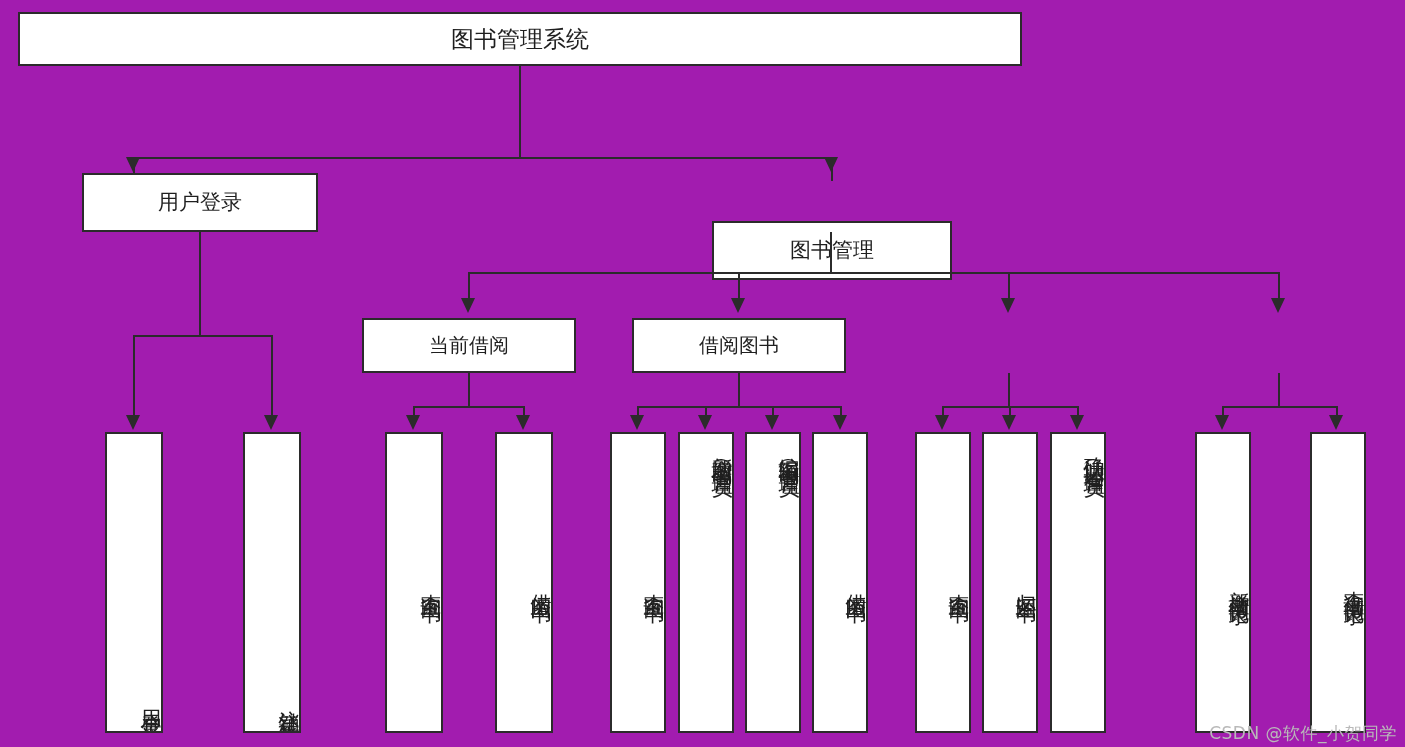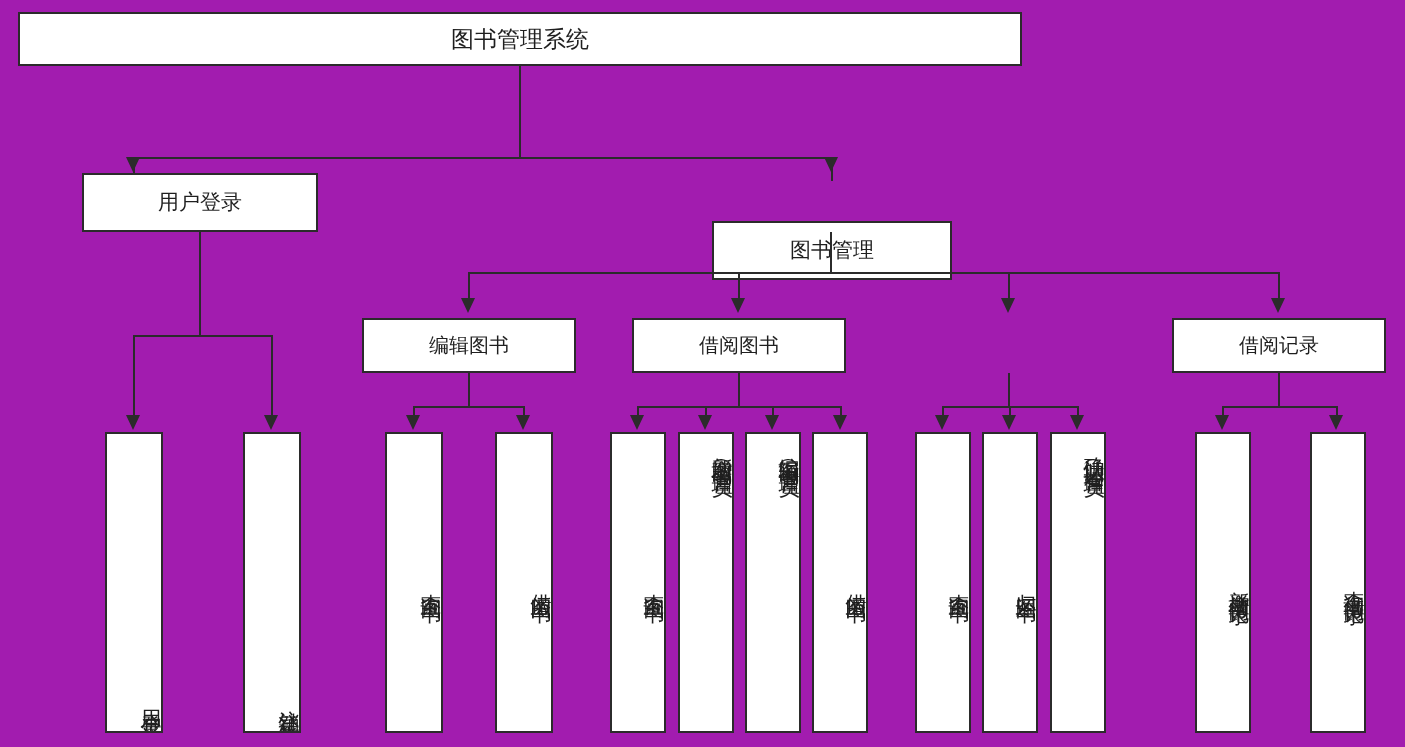--- a/index.html
+++ b/index.html
@@ -118,27 +118,24 @@
   <div class="vline" style="left:738px;top:272px;height:28px;"></div>
   <div class="arrow" style="left:731px;top:298px;"></div>
 
   <div class="vline" style="left:1008px;top:272px;height:28px;"></div>
   <div class="arrow" style="left:1001px;top:298px;"></div>
 
   <div class="vline" style="left:1278px;top:272px;height:28px;"></div>
   <div class="arrow" style="left:1271px;top:298px;"></div>
 
   <div class="node lvl2" style="left:362px;top:318px;width:214px;height:55px;">
-    <span>编辑图书</span>
+    <span>当前借阅</span>
   </div>
   <div class="node lvl2" style="left:632px;top:318px;width:214px;height:55px;">
     <span>借阅图书</span>
-  </div>
-  <div class="node lvl2" style="left:1172px;top:318px;width:214px;height:55px;">
-    <span>借阅记录</span>
   </div>
 
   <div class="vline" style="left:468px;top:373px;height:34px;"></div>
   <div class="hline" style="left:413px;top:406px;width:112px;"></div>
   <div class="vline" style="left:413px;top:406px;height:12px;"></div>
   <div class="arrow" style="left:406px;top:415px;"></div>
   <div class="vline" style="left:523px;top:406px;height:12px;"></div>
   <div class="arrow" style="left:516px;top:415px;"></div>
 
   <div class="vline" style="left:738px;top:373px;height:34px;"></div>
@@ -205,14 +202,15 @@
     <span class="vtext top">确认归还（管理员）</span>
   </div>
 
   <div class="leaf" style="left:1195px;top:432px;width:56px;height:301px;">
     <span class="vtext mid">新增借阅记录</span>
   </div>
   <div class="leaf" style="left:1310px;top:432px;width:56px;height:301px;">
     <span class="vtext mid">查询借阅记录</span>
   </div>
 
+  <div id="watermark">CSDN @软件_小贺同学</div>
 
 </div>
 
 </body></html>

